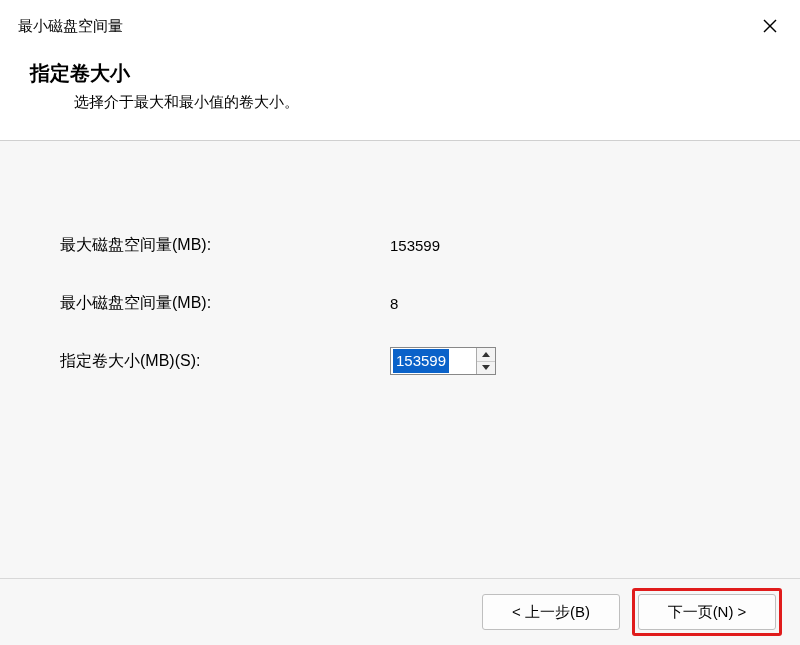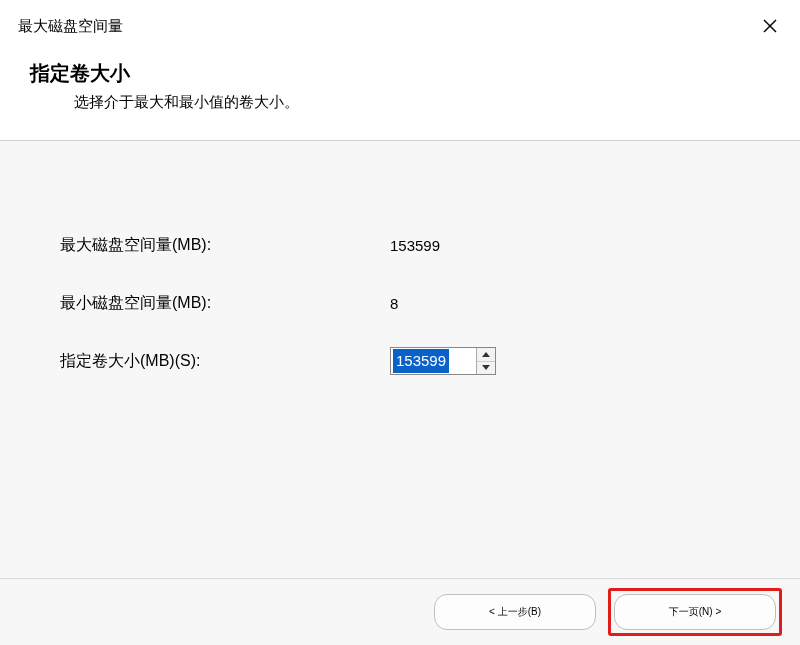--- a/index.html
+++ b/index.html
@@ -138,45 +138,45 @@
     justify-content: flex-end;
     padding-right: 18px;
     gap: 12px;
     background: #f7f7f7;
   }
   .btn {
     min-width: 104px;
     height: 34px;
     border: 1px solid #bfbfbf;
     background: #fdfdfd;
-    border-radius: 13px;
+    border-radius: 3px;
     display: flex;
     align-items: center;
     justify-content: center;
-    font-size: 10px;
+    font-size: 15px;
     cursor: pointer;
-    padding: 0 28px;
+    padding: 0 16px;
   }
   .btn.cancel {
     border: none;
     background: transparent;
   }
   .highlight-box {
     border: 3px solid #e01b1b;
     border-radius: 3px;
     padding: 3px;
   }
 </style>
 </head>
 <body>
 
 <div class="window">
 
   <div class="titlebar">
-    <span class="title-text">最大磁盘空间量</span>
+    <span class="title-text">最小磁盘空间量</span>
     <div class="close-btn">
       <svg viewBox="0 0 14 14">
         <line x1="1" y1="1" x2="13" y2="13" stroke="#000" stroke-width="1.4"></line>
         <line x1="13" y1="1" x2="1" y2="13" stroke="#000" stroke-width="1.4"></line>
       </svg>
     </div>
   </div>
 
   <div class="header">
     <div class="header-title">指定卷大小</div>

